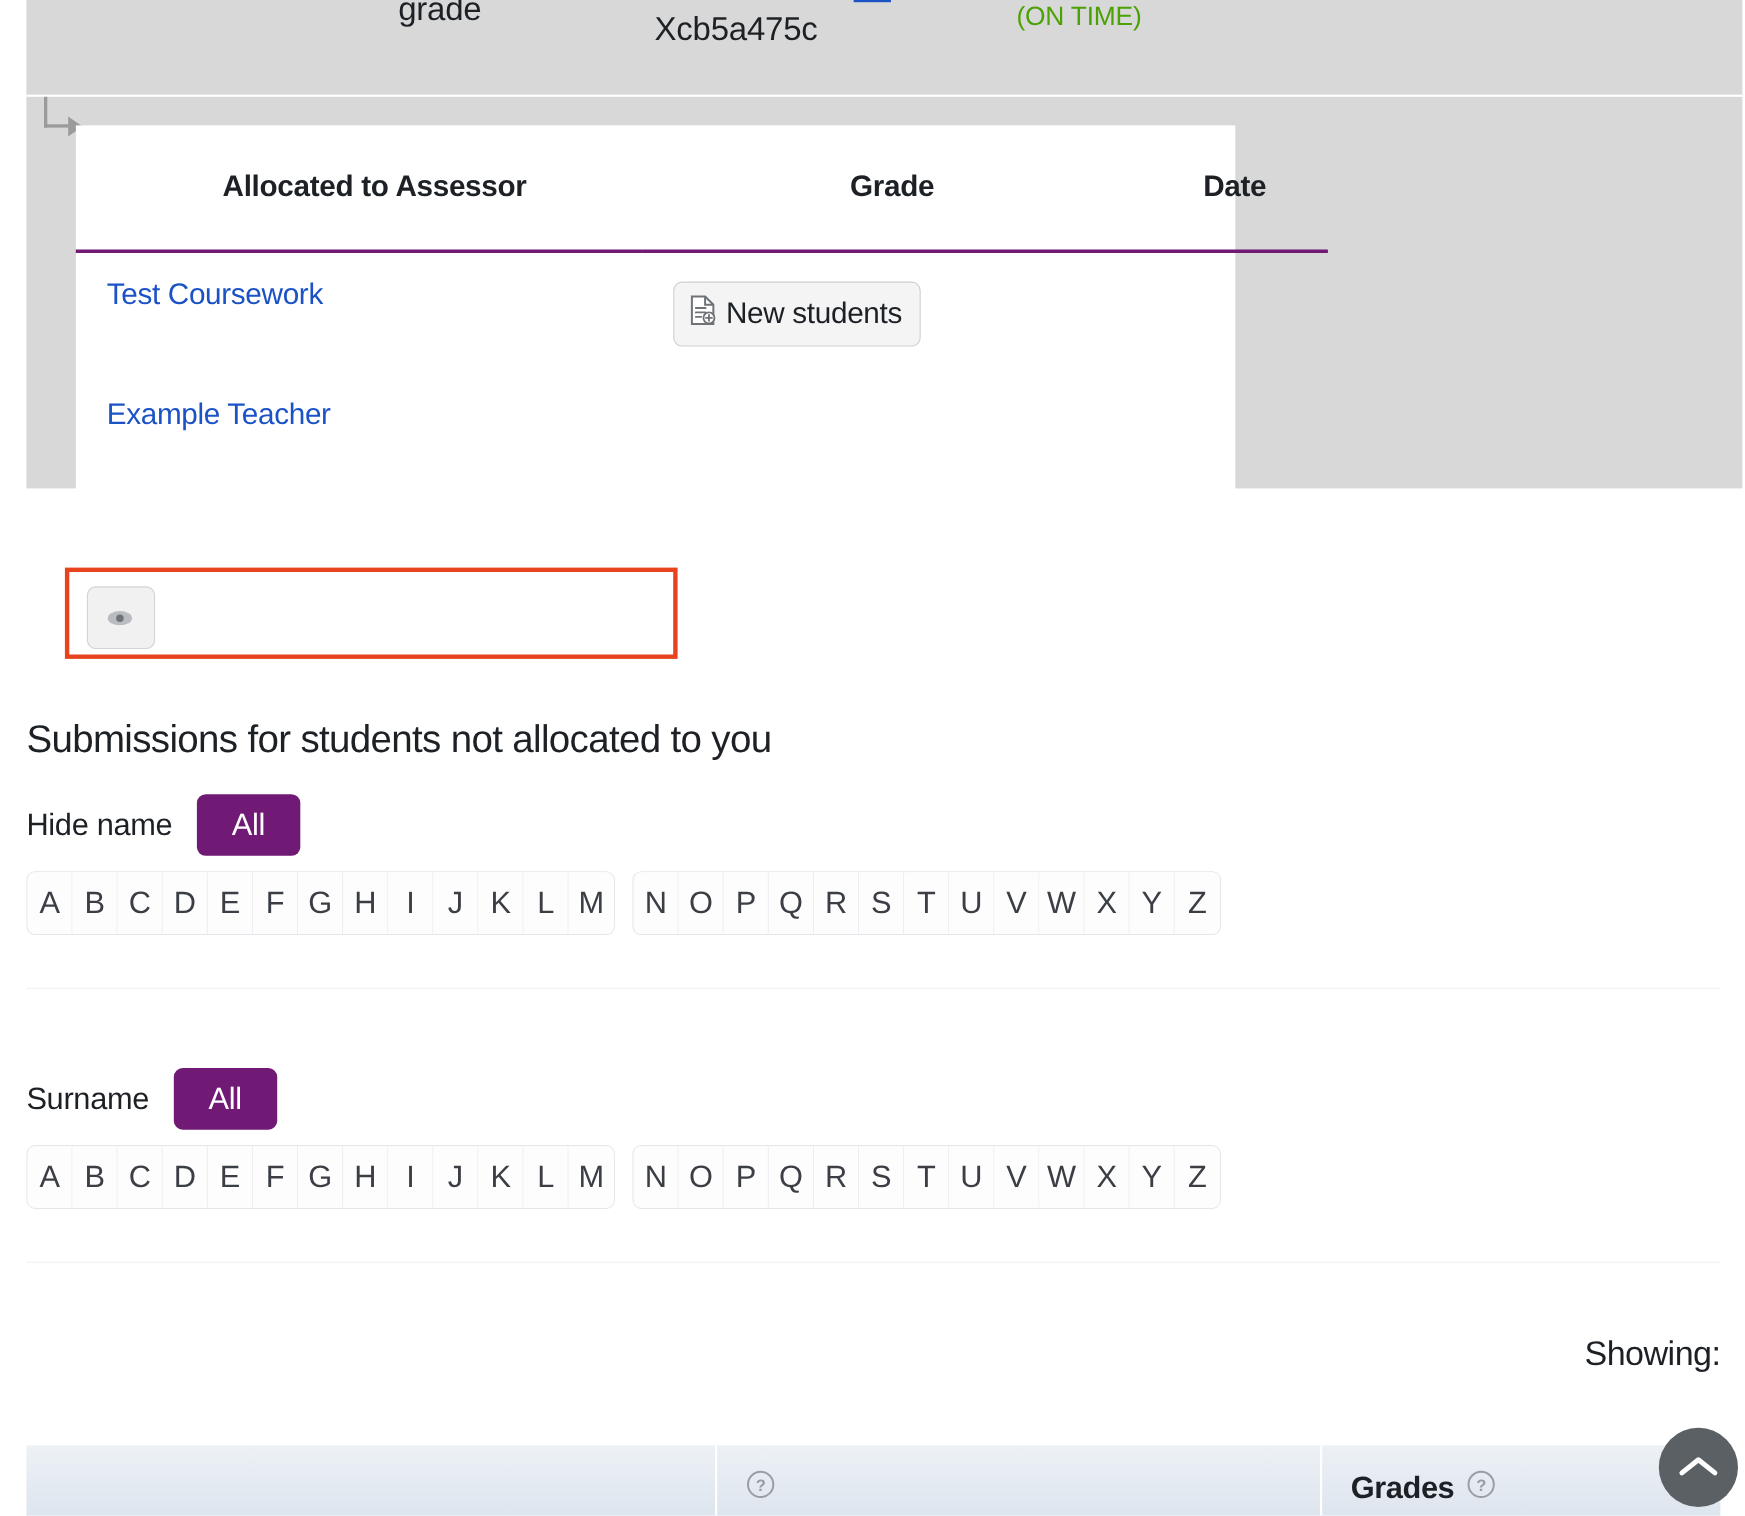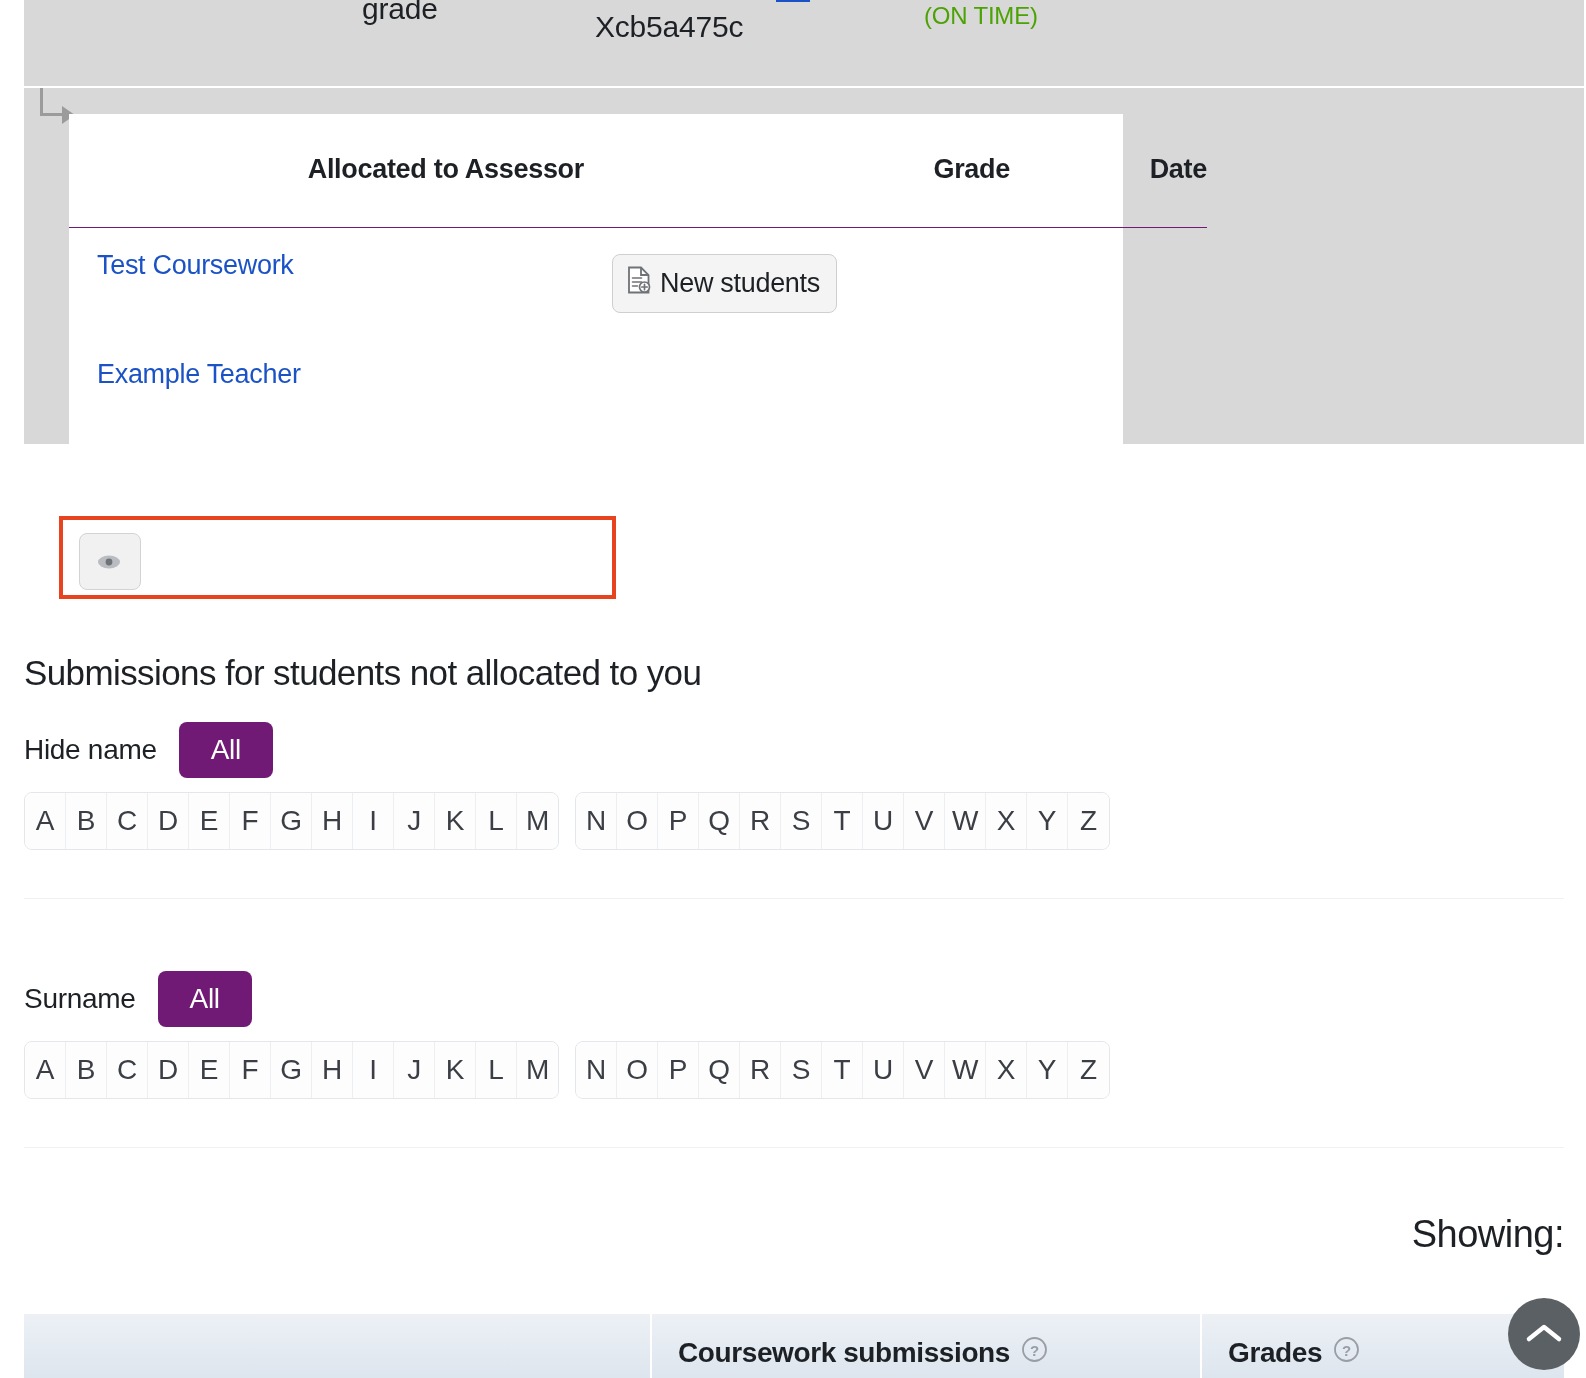--- a/index.html
+++ b/index.html
@@ -110,26 +110,26 @@
     top: 114px;
     width: 1054px;
     background: #ffffff;
   }
   .inner-table table {
     width: 100%;
     border-collapse: collapse;
     table-layout: fixed;
   }
   .inner-table th {
-    text-align: right;
+    text-align: center;
     font-size: 27px;
     font-weight: bold;
     color: #1d2125;
     padding: 40px 0 42px 28px;
-    border-bottom: 1px solid #701a75;
+    border-bottom: 3px solid #701a75;
     letter-spacing: -0.3px;
   }
   .inner-table th.c-assessor { width: 487px; }
   .inner-table th.c-grade    { width: 398px; }
   .inner-table th.c-date     { width: 169px; }
   .inner-table td {
     vertical-align: top;
     padding: 22px 0 0 28px;
     font-size: 27px;
   }
@@ -279,21 +279,21 @@
   
   .showing-wrap {
     position: absolute;
     right: 22px;
     top: 1213px;
     display: flex;
     align-items: center;
     gap: 18px;
   }
   .showing-label {
-    font-size: 38px;
+    font-size: 31px;
     color: #1d2125;
     letter-spacing: -0.5px;
   }
   .showing-select {
     position: relative;
     width: 113px;
     height: 84px;
     border: 1px solid #d9dce0;
     border-radius: 9px;
     background: #ffffff;
@@ -514,21 +514,20 @@
 <div class="showing-wrap">
   <span class="showing-label">Showing:</span>
 </div>
 
 <div class="bottom-table">
   <div class="bt-col col-blank">
     <span class="bt-title"></span>
   </div>
   <div class="bt-col col-cw">
     <span class="bt-title">
-      <span>Coursework submissions</span>
       <span class="help-icon">
         <svg width="27" height="27" viewBox="0 0 27 27" aria-hidden="true">
           <circle cx="13.5" cy="13.5" r="11.5" fill="none" stroke="#9a9ea3" stroke-width="1.8"></circle>
           <text x="13.5" y="19.5" text-anchor="middle" font-size="15" font-family="Liberation Sans, sans-serif" fill="#9a9ea3">?</text>
         </svg>
       </span>
     </span>
   </div>
   <div class="bt-col col-grades">
     <span class="bt-title">

